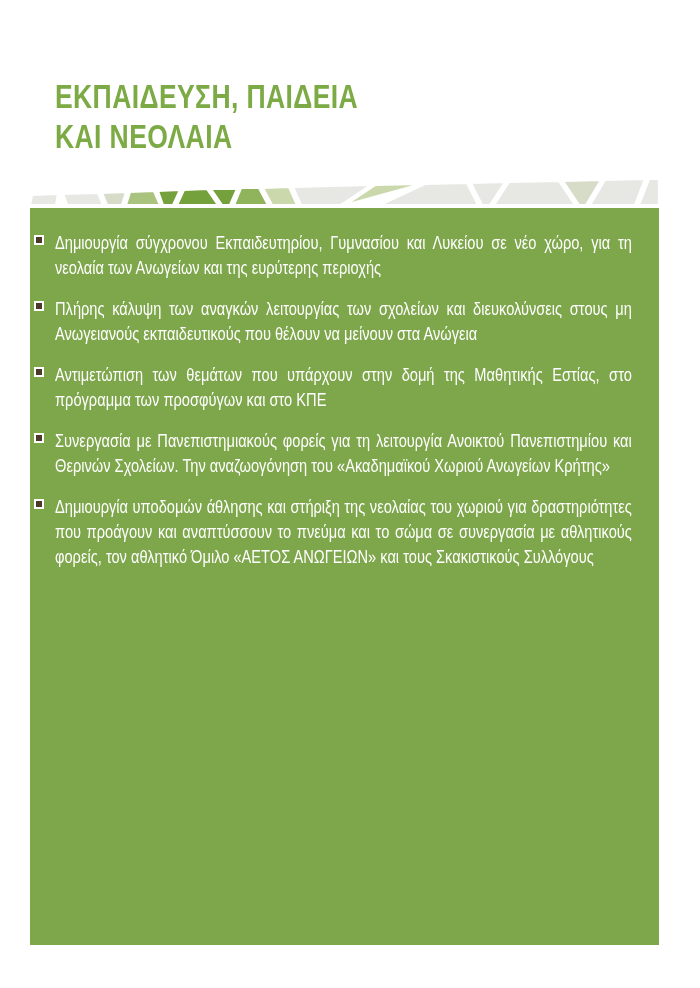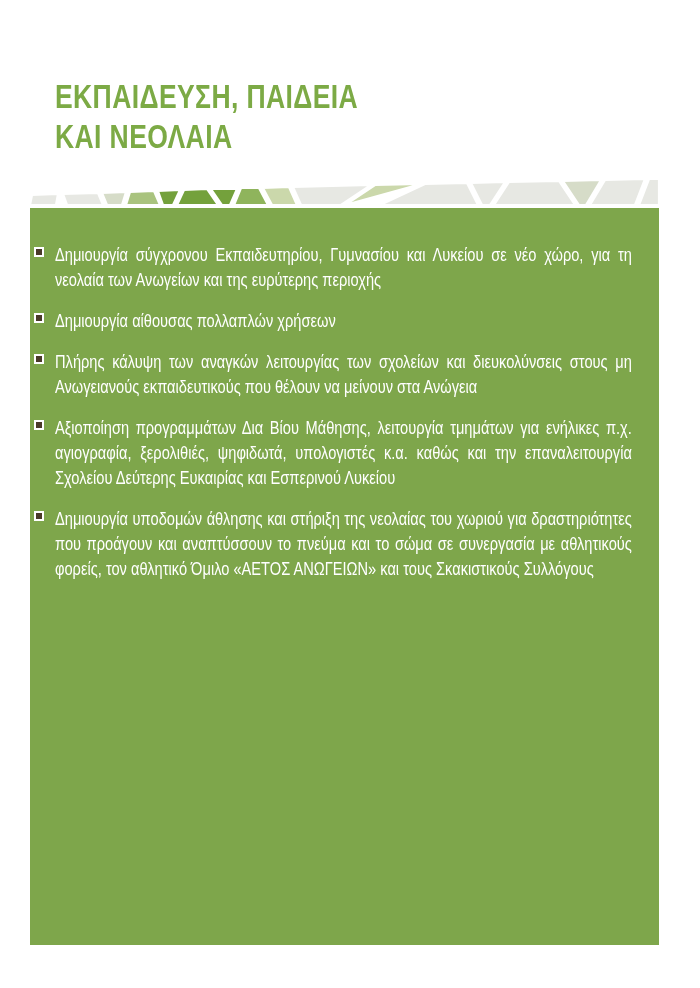--- a/index.html
+++ b/index.html
@@ -59,21 +59,21 @@
     background:var(--panel-green);
     padding:19px 0 0 0;
     overflow:hidden;
   }
   .bullet-list{
     list-style:none;
     margin:0;padding:0;
   }
   .bullet-item{
     position:relative;
-    margin:16px 0 16px 0;
+    margin:4px 0 16px 0;
     padding-left:25px;
     min-height:16px;
   }
   .bullet-square{
     position:absolute;
     left:4px;top:4px;
     width:10px;height:10px;
     background:var(--bullet-brown);
     border:2px solid #ffffff;
   }
@@ -122,29 +122,29 @@
   </svg>
 
   <section class="panel">
     <ul class="bullet-list">
         <li class="bullet-item">
     <span class="bullet-square"></span>
     <p class="bullet-text">Δημιουργία σύγχρονου Εκπαιδευτηρίου, Γυμνασίου και Λυκείου σε νέο χώρο, για τη νεολαία των Ανωγείων και της ευρύτερης περιοχής</p>
   </li>
         <li class="bullet-item">
     <span class="bullet-square"></span>
-    <p class="bullet-text">Δημιουργία αίθουσας πολλαπλών χρήσεων</p>
-  </li>
-        <li class="bullet-item">
-    <span class="bullet-square"></span>
     <p class="bullet-text">Πλήρης κάλυψη των αναγκών λειτουργίας των σχολείων και διευκολύνσεις στους μη Ανωγειανούς εκπαιδευτικούς που θέλουν να μείνουν στα Ανώγεια</p>
   </li>
         <li class="bullet-item">
     <span class="bullet-square"></span>
-    <p class="bullet-text">Αξιοποίηση προγραμμάτων Δια Βίου Μάθησης, λειτουργία τμημάτων για ενήλικες π.χ. αγιογραφία, ξερολιθιές, ψηφιδωτά, υπολογιστές κ.α. καθώς και την επαναλειτουργία Σχολείου Δεύτερης Ευκαιρίας και Εσπερινού Λυκείου</p>
+    <p class="bullet-text">Αντιμετώπιση των θεμάτων που υπάρχουν στην δομή της Μαθητικής Εστίας, στο πρόγραμμα των προσφύγων και στο ΚΠΕ</p>
+  </li>
+        <li class="bullet-item">
+    <span class="bullet-square"></span>
+    <p class="bullet-text">Συνεργασία με Πανεπιστημιακούς φορείς για τη λειτουργία Ανοικτού Πανεπιστημίου και Θερινών Σχολείων. Την αναζωογόνηση του «Ακαδημαϊκού Χωριού Ανωγείων Κρήτης»</p>
   </li>
         <li class="bullet-item">
     <span class="bullet-square"></span>
     <p class="bullet-text">Δημιουργία υποδομών άθλησης και στήριξη της νεολαίας του χωριού για δραστηριότητες που προάγουν και αναπτύσσουν το πνεύμα και το σώμα σε συνεργασία με αθλητικούς φορείς, τον αθλητικό Όμιλο «ΑΕΤΟΣ ΑΝΩΓΕΙΩΝ» και τους Σκακιστικούς Συλλόγους</p>
   </li>
       </ul>
   </section>
 
 </div>
 

